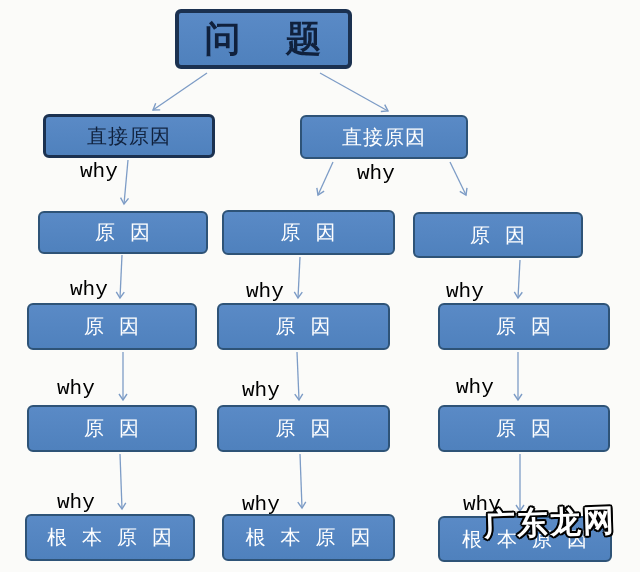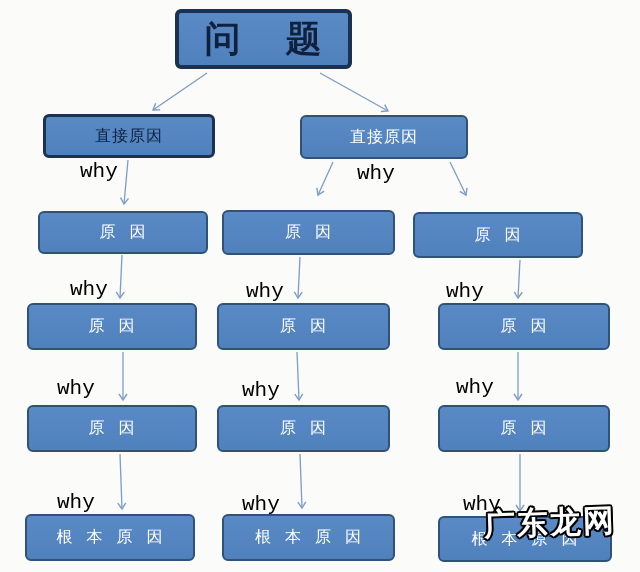--- a/index.html
+++ b/index.html
@@ -32,21 +32,21 @@
   }
   .arrows line, .arrows .ah { stroke: var(--arrow); }
   .box {
     position: absolute;
     background: linear-gradient(180deg, var(--node-fill-light), var(--node-fill));
     border: 2px solid var(--node-border);
     border-radius: 6px;
     color: var(--node-text);
     display: flex; align-items: center; justify-content: center;
     font-family: "Liberation Serif", serif;
-    font-size: 16px;
+    font-size: 20px;
     word-spacing: 8px;
     letter-spacing: 1px;
     white-space: nowrap;
   }
   .box.problem {
     border: 4px solid var(--emphasis-border);
     border-radius: 6px;
     color: var(--emphasis-text);
     font-size: 36px;
     font-weight: bold;

